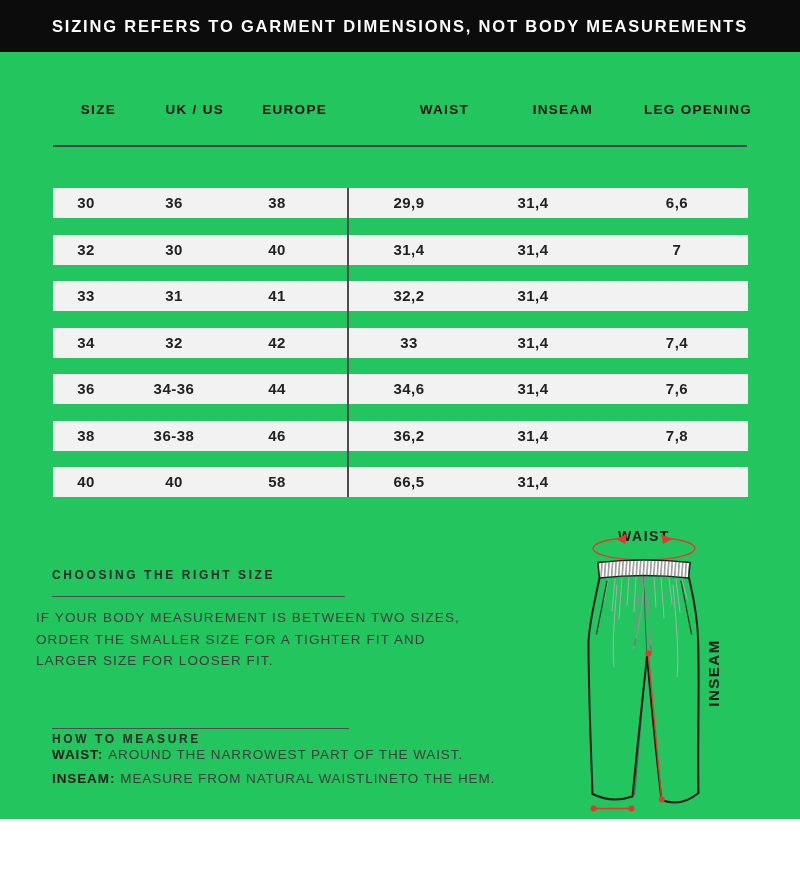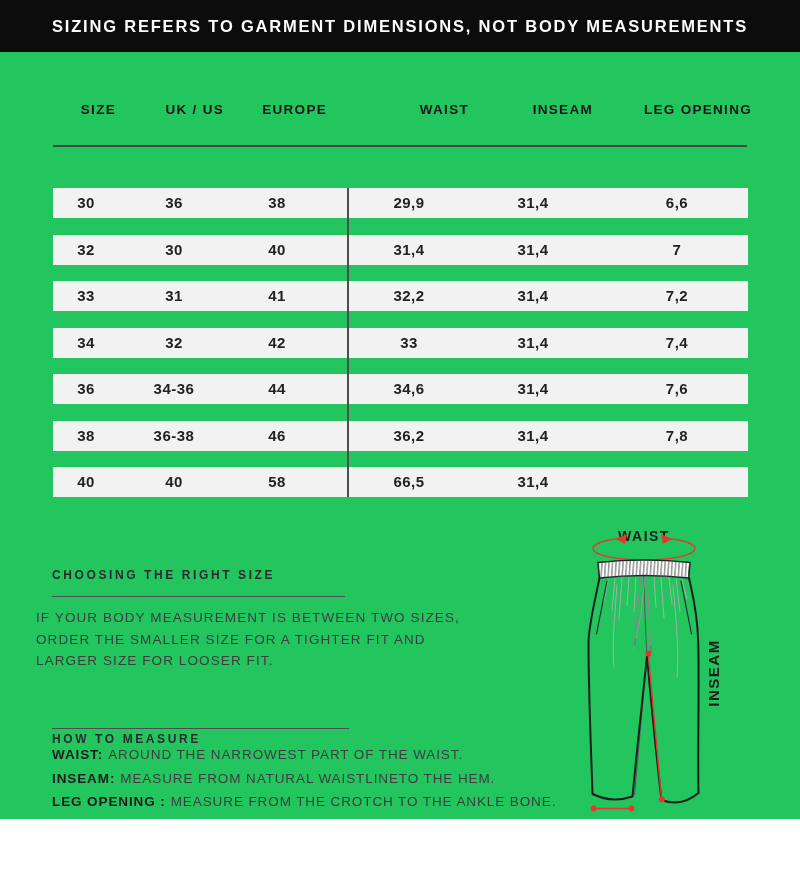--- a/index.html
+++ b/index.html
@@ -72,21 +72,20 @@
       <span class="cell c4">31,4</span>
       <span class="cell c5">31,4</span>
       <span class="cell c6">7</span>
     </div>
     <div class="trow">
       <span class="cell c1">33</span>
       <span class="cell c2">31</span>
       <span class="cell c3">41</span>
       <span class="cell c4">32,2</span>
       <span class="cell c5">31,4</span>
-      <span class="cell c6">7,2</span>
     </div>
     <div class="trow">
       <span class="cell c1">34</span>
       <span class="cell c2">32</span>
       <span class="cell c3">42</span>
       <span class="cell c4">33</span>
       <span class="cell c5">31,4</span>
       <span class="cell c6">7,4</span>
     </div>
     <div class="trow">
@@ -124,23 +123,20 @@
   </div>
 
   <div class="section-title" style="left:52px;top:732px;">HOW TO MEASURE</div>
   <div class="rule" style="left:52px;top:728px;width:297px;"></div>
   <div id="measure-list">
     <div class="measure-line">
       <span class="measure-label">WAIST:</span><span>AROUND THE NARROWEST PART OF THE WAIST.</span>
     </div>
     <div class="measure-line">
       <span class="measure-label">INSEAM:</span><span>MEASURE FROM NATURAL WAISTLINETO THE HEM.</span>
-    </div>
-    <div class="measure-line">
-      <span class="measure-label">LEG OPENING :</span><span>MEASURE FROM THE CROTCH TO THE ANKLE BONE.</span>
     </div>
   </div>
 
   <div id="pants-figure">
     <svg width="270" height="360" viewBox="0 0 270 360" xmlns="http://www.w3.org/2000/svg">
       <defs>
         <pattern id="hatch" width="3.5" height="22" patternUnits="userSpaceOnUse" patternTransform="rotate(4)">
           <line x1="1.7" y1="0" x2="1.7" y2="22" stroke="#4a4a4a" stroke-width="0.9"></line>
         </pattern>
       </defs>

